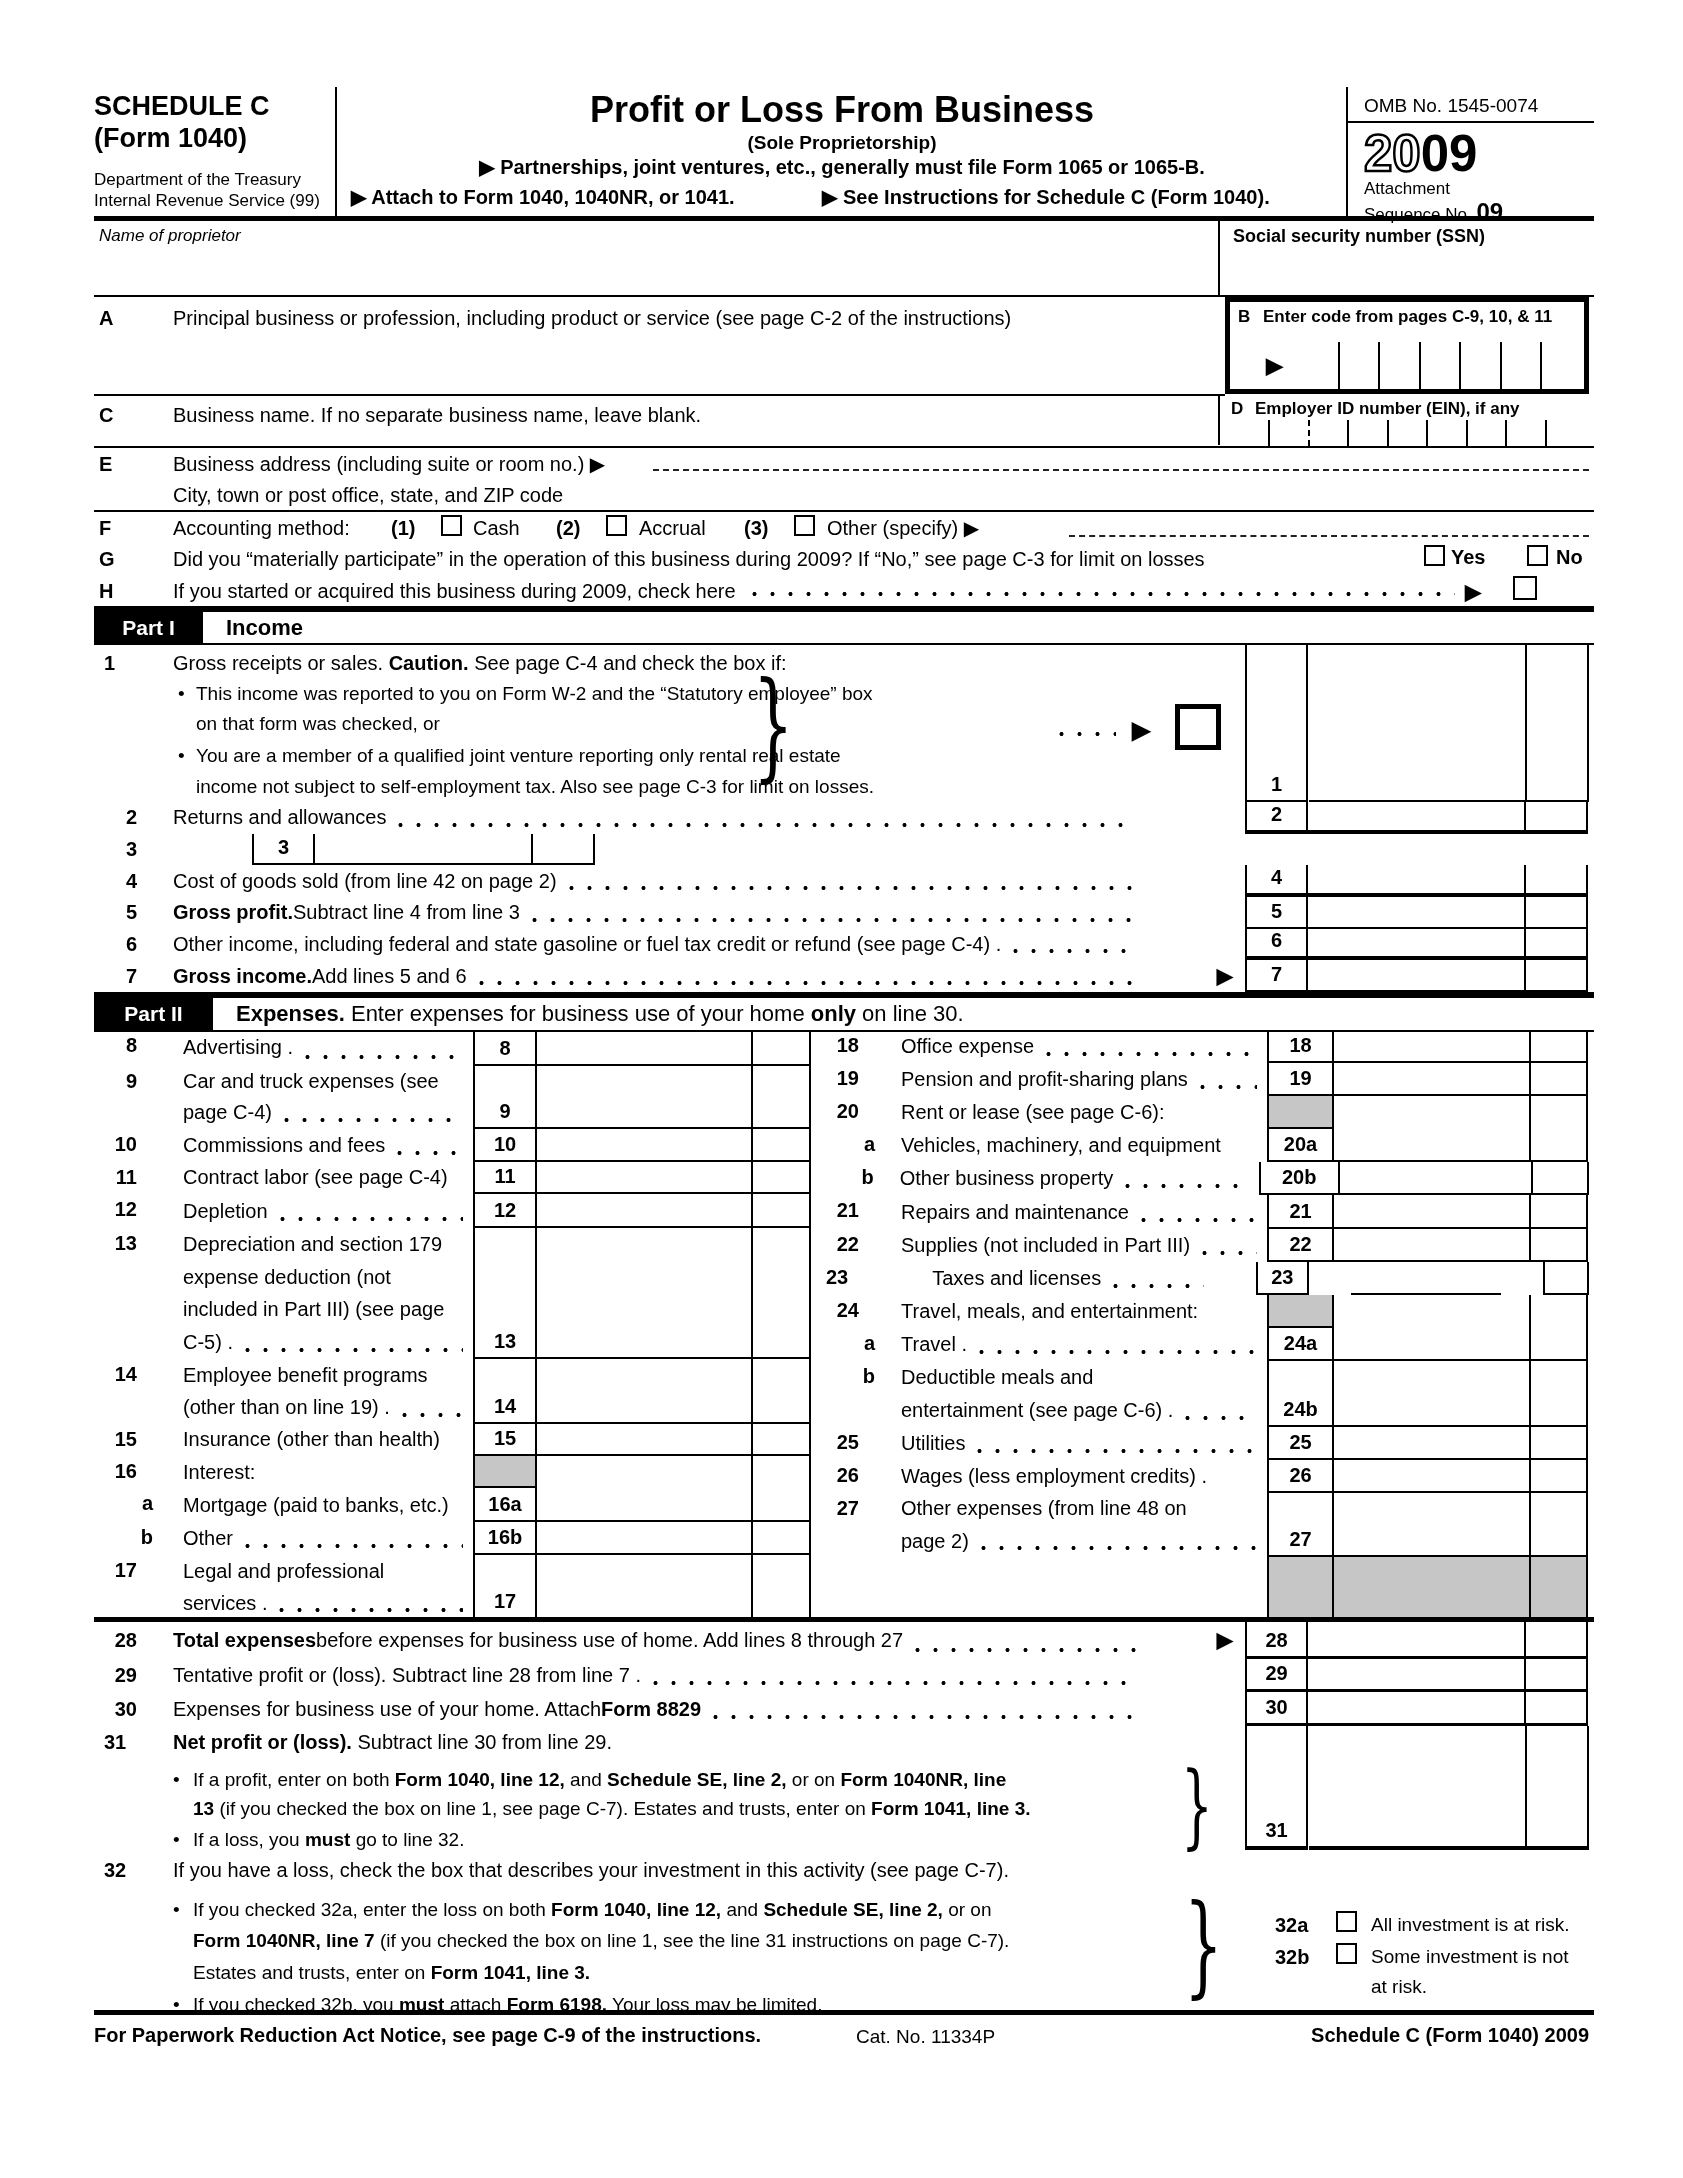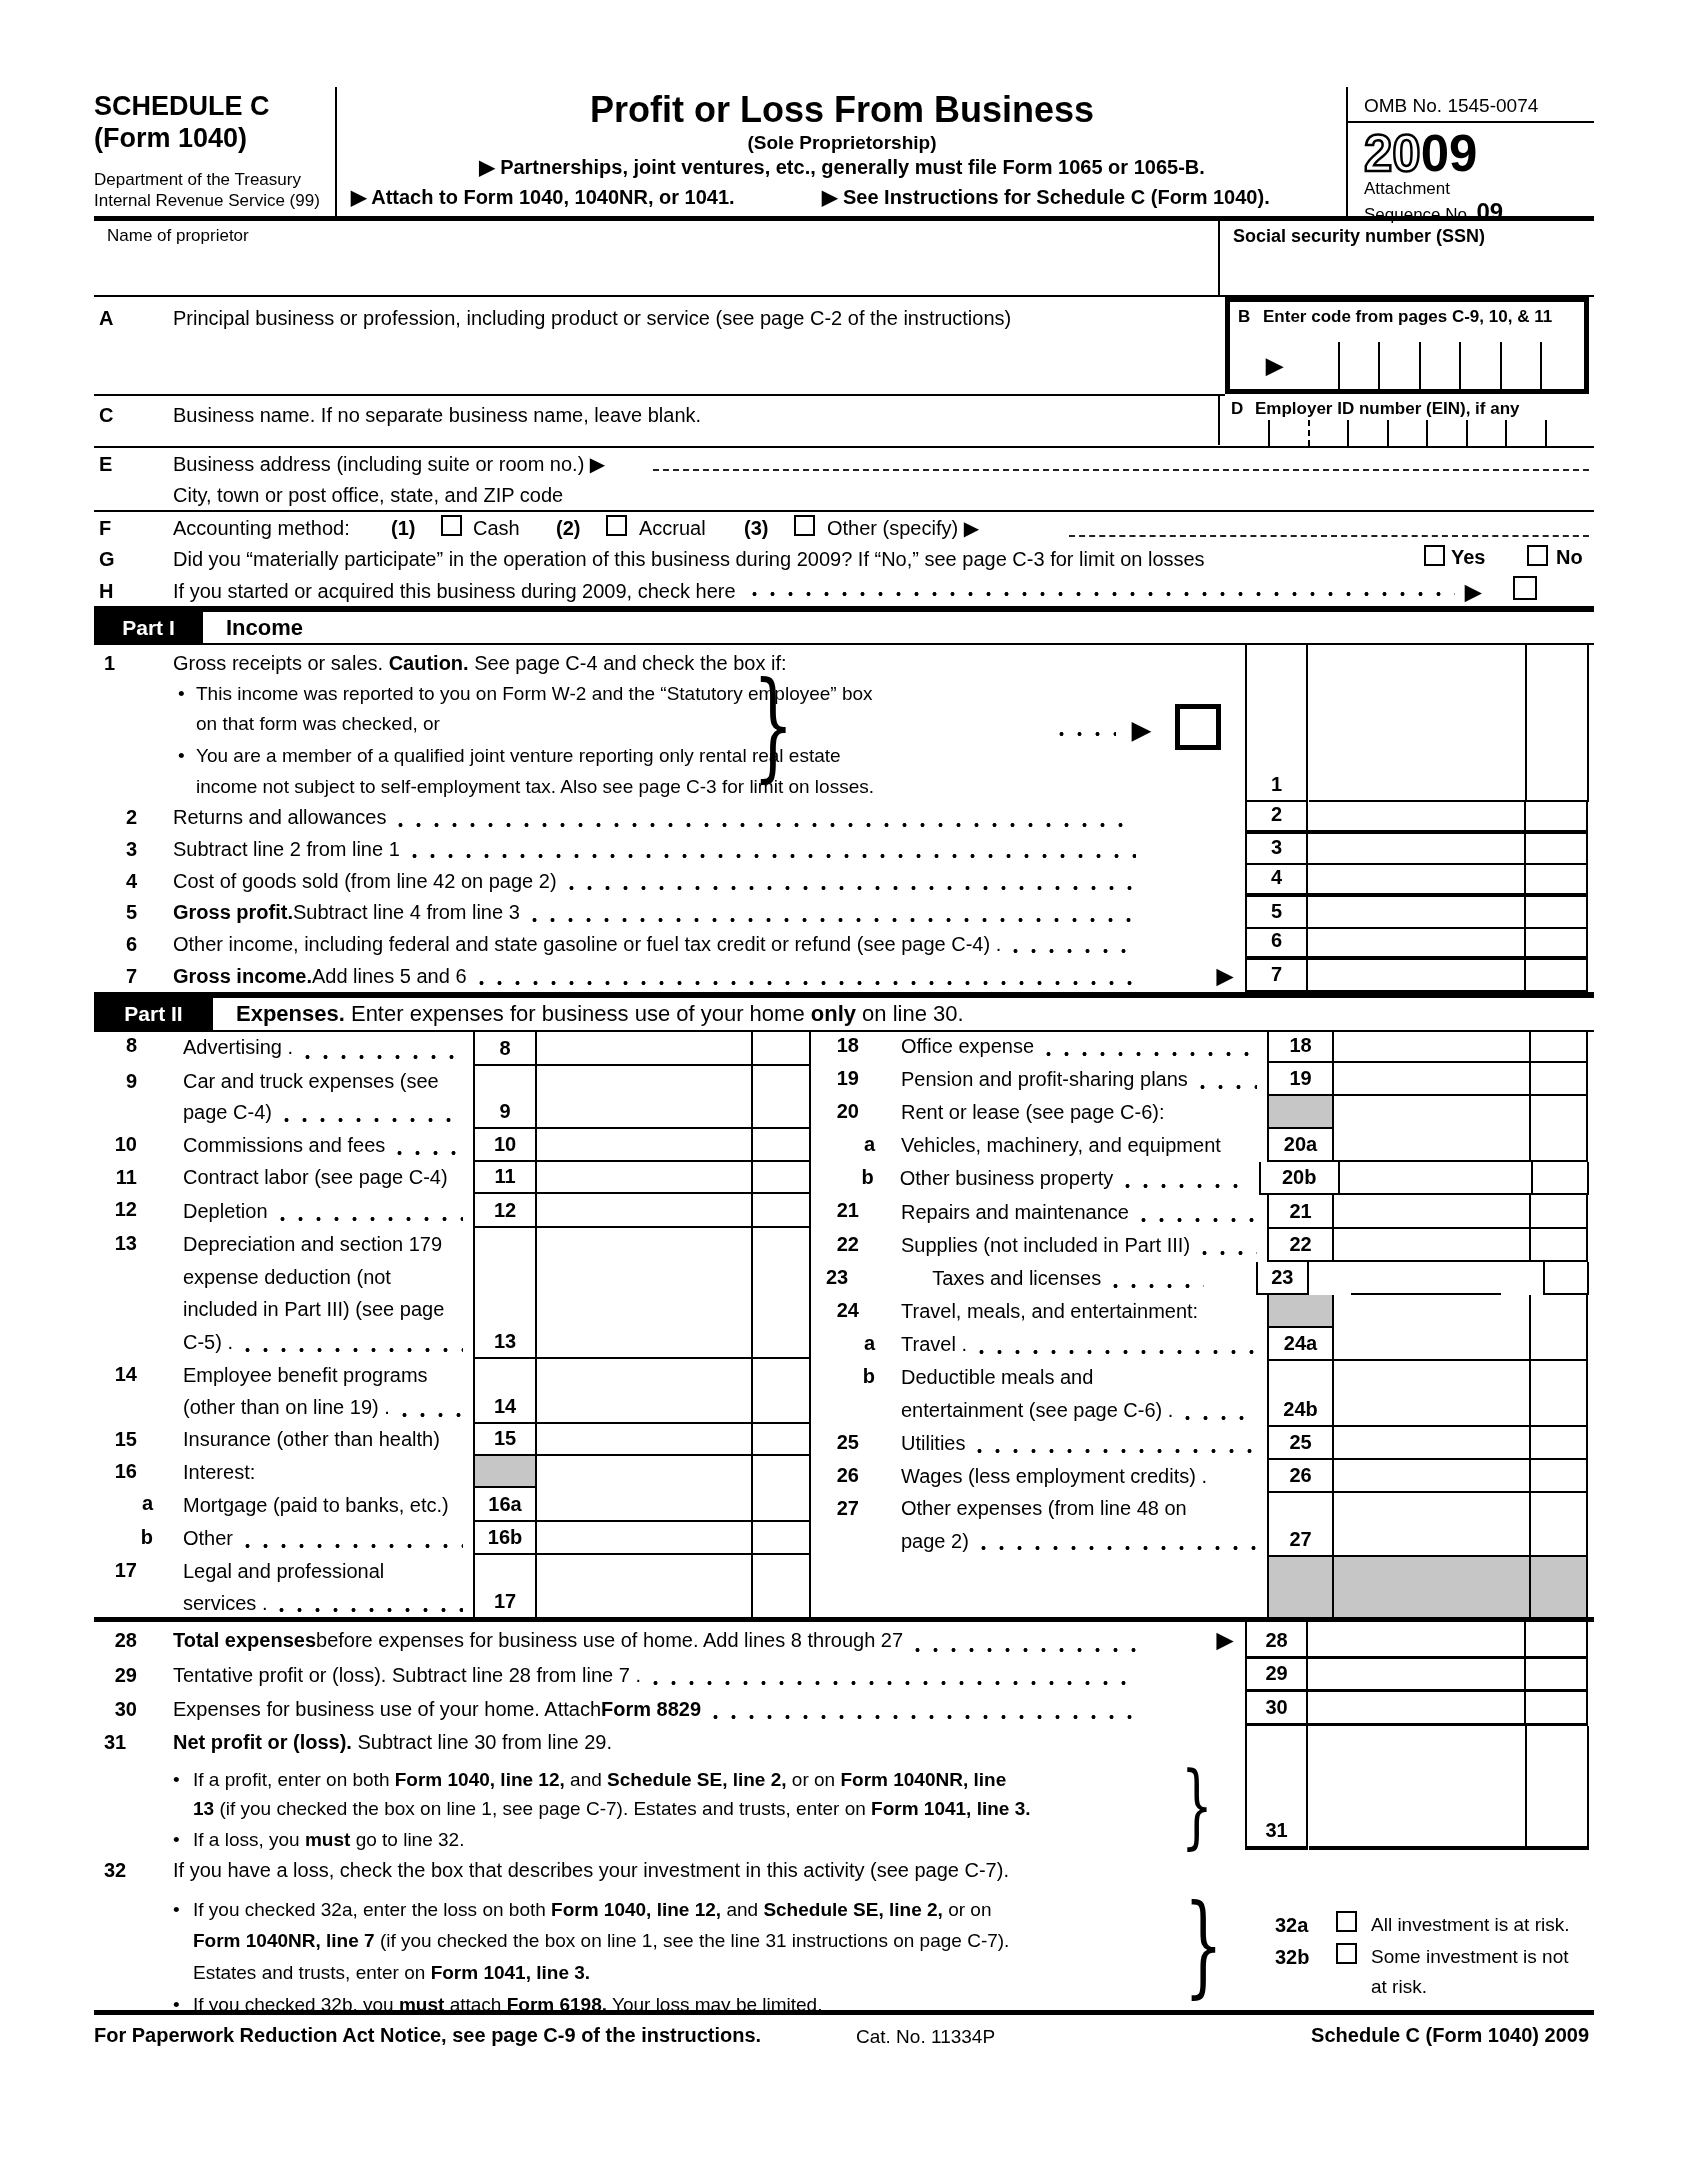--- a/index.html
+++ b/index.html
@@ -70,21 +70,21 @@
   <div class="hline" style="left:1346px; top:121px; width:248px;"></div>
   <div class="t" style="left:1364px; top:125px; font-size:51px; font-weight:bold;">
     <span class="year20">20</span><span>09</span>
   </div>
   <div class="t" style="left:1364px; top:179px; font-size:17px;">Attachment</div>
   <div class="t" style="left:1364px; top:198px; font-size:17px;">
     <span>Sequence No.</span> <span class="b" style="font-size:24px;">09</span>
   </div>
   <div class="thick" style="left:94px; top:216px; width:1500px; height:5px;"></div>
 
-  <div class="t" style="left:107px; top:226px; font-size:17px;">Name of proprietor</div>
+  <div class="t" style="left:99px; top:226px; font-size:17px;font-style:italic;">Name of proprietor</div>
   <div class="abs" style="left:99px; top:248px; width:1089px; height:44px;"></div>
   <div class="vline" style="left:1218px; top:221px; height:74px;"></div>
   <div class="t b" style="left:1233px; top:226px; font-size:18px;">Social security number (SSN)</div>
   <div class="abs" style="left:1233px; top:249px; width:347px; height:42px;"></div>
   <div class="hline" style="left:94px; top:295px; width:1500px;"></div>
 
   <div class="t b" style="left:99px; top:307px;">A</div>
   <div class="t" style="left:173px; top:307px;">Principal business or profession, including product or service (see page C-2 of the instructions)</div>
   <div class="abs" style="left:173px; top:337px; width:990px; height:50px;"></div>
   <div class="abs" style="left:1225px; top:297px; width:364px; height:97px; border:5px solid #000;">
@@ -188,24 +188,20 @@
         </div>
         <div class="az b" style="width: 99px;"></div>
         <div class="ncell" style="width: 63px; border-bottom: 4px solid rgb(0, 0, 0);">
           <span>2</span>
         </div>
         <div class="acell" style="width: 216px; border-bottom: 4px solid rgb(0, 0, 0);"></div>
         <div class="ccell" style="width: 64px; border-bottom: 4px solid rgb(0, 0, 0);"></div>
       </div>
       <div class="frow" style="height: 32px;">
         <div class="gut" style="width: 59px; padding-right: 16px; justify-content: center;">3</div>
-        <div style="width: 993px; display: flex; align-items: center; padding-left: 20px; font-size: 20px; white-space: nowrap;">
-          <span>Subtract line 2 from line 1</span>
-          <span class="dots"></span>
-        </div>
         <div class="az b" style="width: 99px;"></div>
         <div class="ncell" style="width: 63px; border-bottom: 2px solid rgb(0, 0, 0);">
           <span>3</span>
         </div>
         <div class="acell" style="width: 216px; border-bottom: 2px solid rgb(0, 0, 0);"></div>
         <div class="ccell" style="width: 64px; border-bottom: 2px solid rgb(0, 0, 0);"></div>
       </div>
       <div class="frow" style="height: 32px;">
         <div class="gut" style="width: 59px; padding-right: 16px; justify-content: center;">4</div>
         <div style="width: 993px; display: flex; align-items: center; padding-left: 20px; font-size: 20px; white-space: nowrap;">

